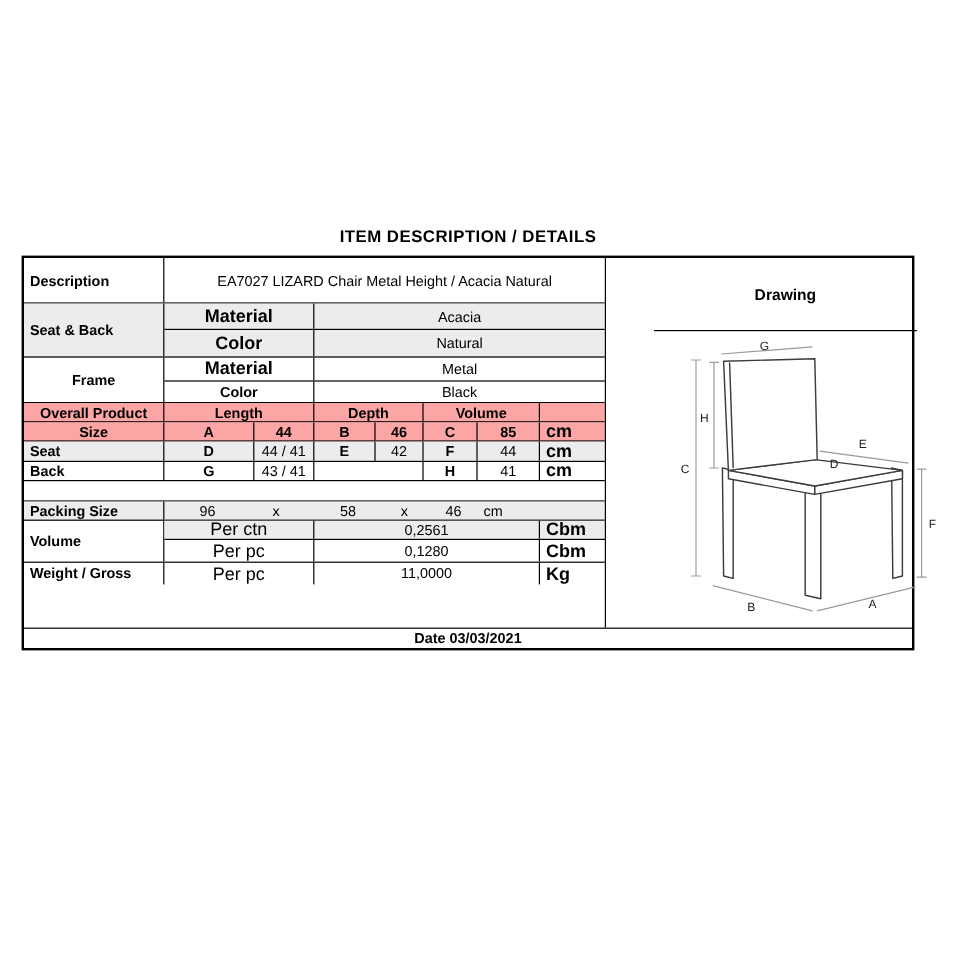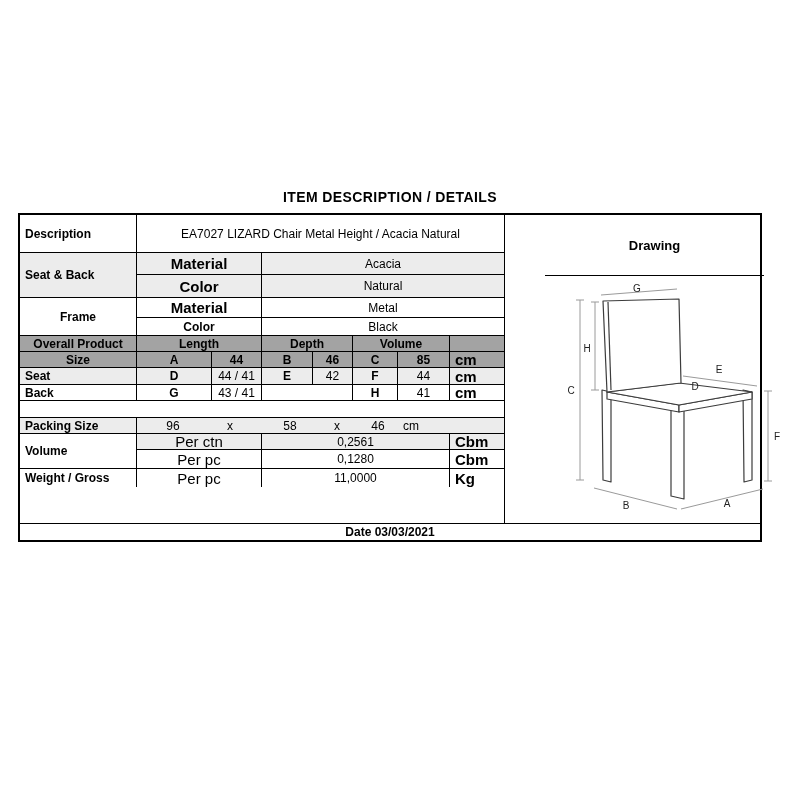--- a/index.html
+++ b/index.html
@@ -35,21 +35,21 @@
   .w313{width:313px;flex:none;}
   .w368{width:368px;flex:1;position:relative;}
   .h23{height:23px;}.h38{height:38px;}.h22{height:22px;}.h20{height:20px;}
   .h17{height:17px;}.h16{height:16px;}.h18{height:18px;}
   .band{display:flex;flex-direction:row;border-bottom:1px solid #000;}
   .band .label{border-right:1px solid #000;display:flex;align-items:center;font-size:12px;}
   .band .sub{display:flex;flex-direction:column;flex:1;}
   .subrow{display:flex;flex-direction:row;border-bottom:1px solid #000;}
   .subrow.last{border-bottom:none;}
   .shade{background:#ececec;}
-  .yellow{background:#a3a3a3;text-align:right;}
+  .yellow{background:#fca5a5;text-align:right;}
   .right-panel{width:260px;flex:none;border-left:1px solid #000;display:flex;flex-direction:column;padding-left:40px;}
   .drawing-header{height:61px;border-bottom:1px solid #000;display:flex;align-items:center;
                   justify-content:center;font-size:13px;font-weight:bold;}
   .drawing-area{height:247px;position:relative;}
   .date-row{border-top:1px solid #000;height:17px;display:flex;align-items:center;
             justify-content:center;font-size:12px;font-weight:bold;}
   .pk{position:absolute;top:0;height:100%;display:flex;align-items:center;transform:translateX(-50%);}
   svg text{font-family:"Liberation Sans","DejaVu Sans",sans-serif;font-size:10px;fill:#222;}
 </style>
 </head>

